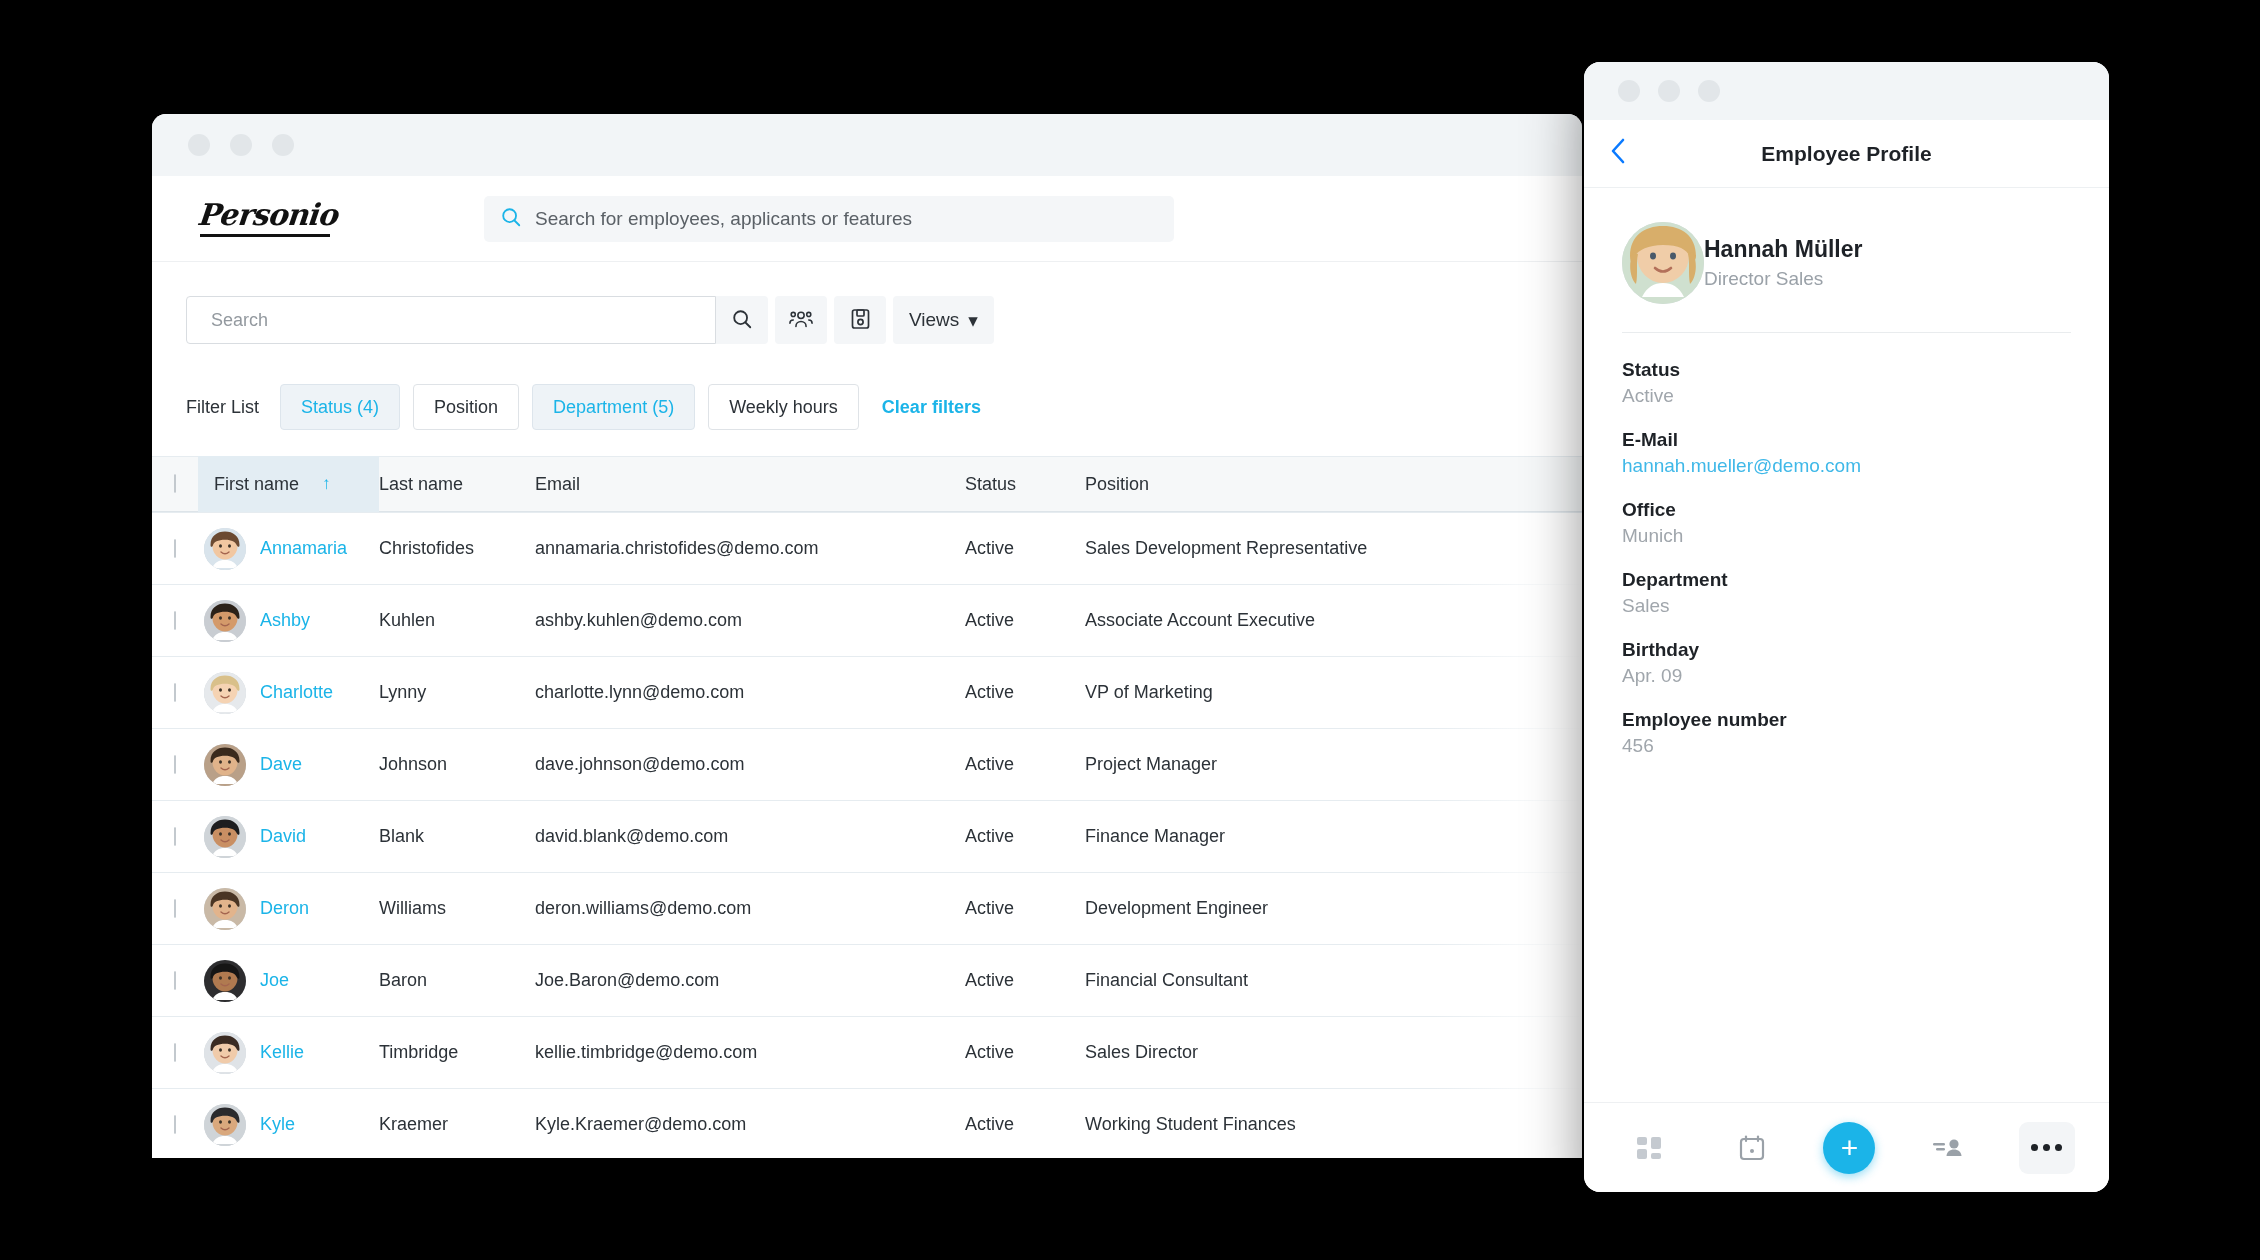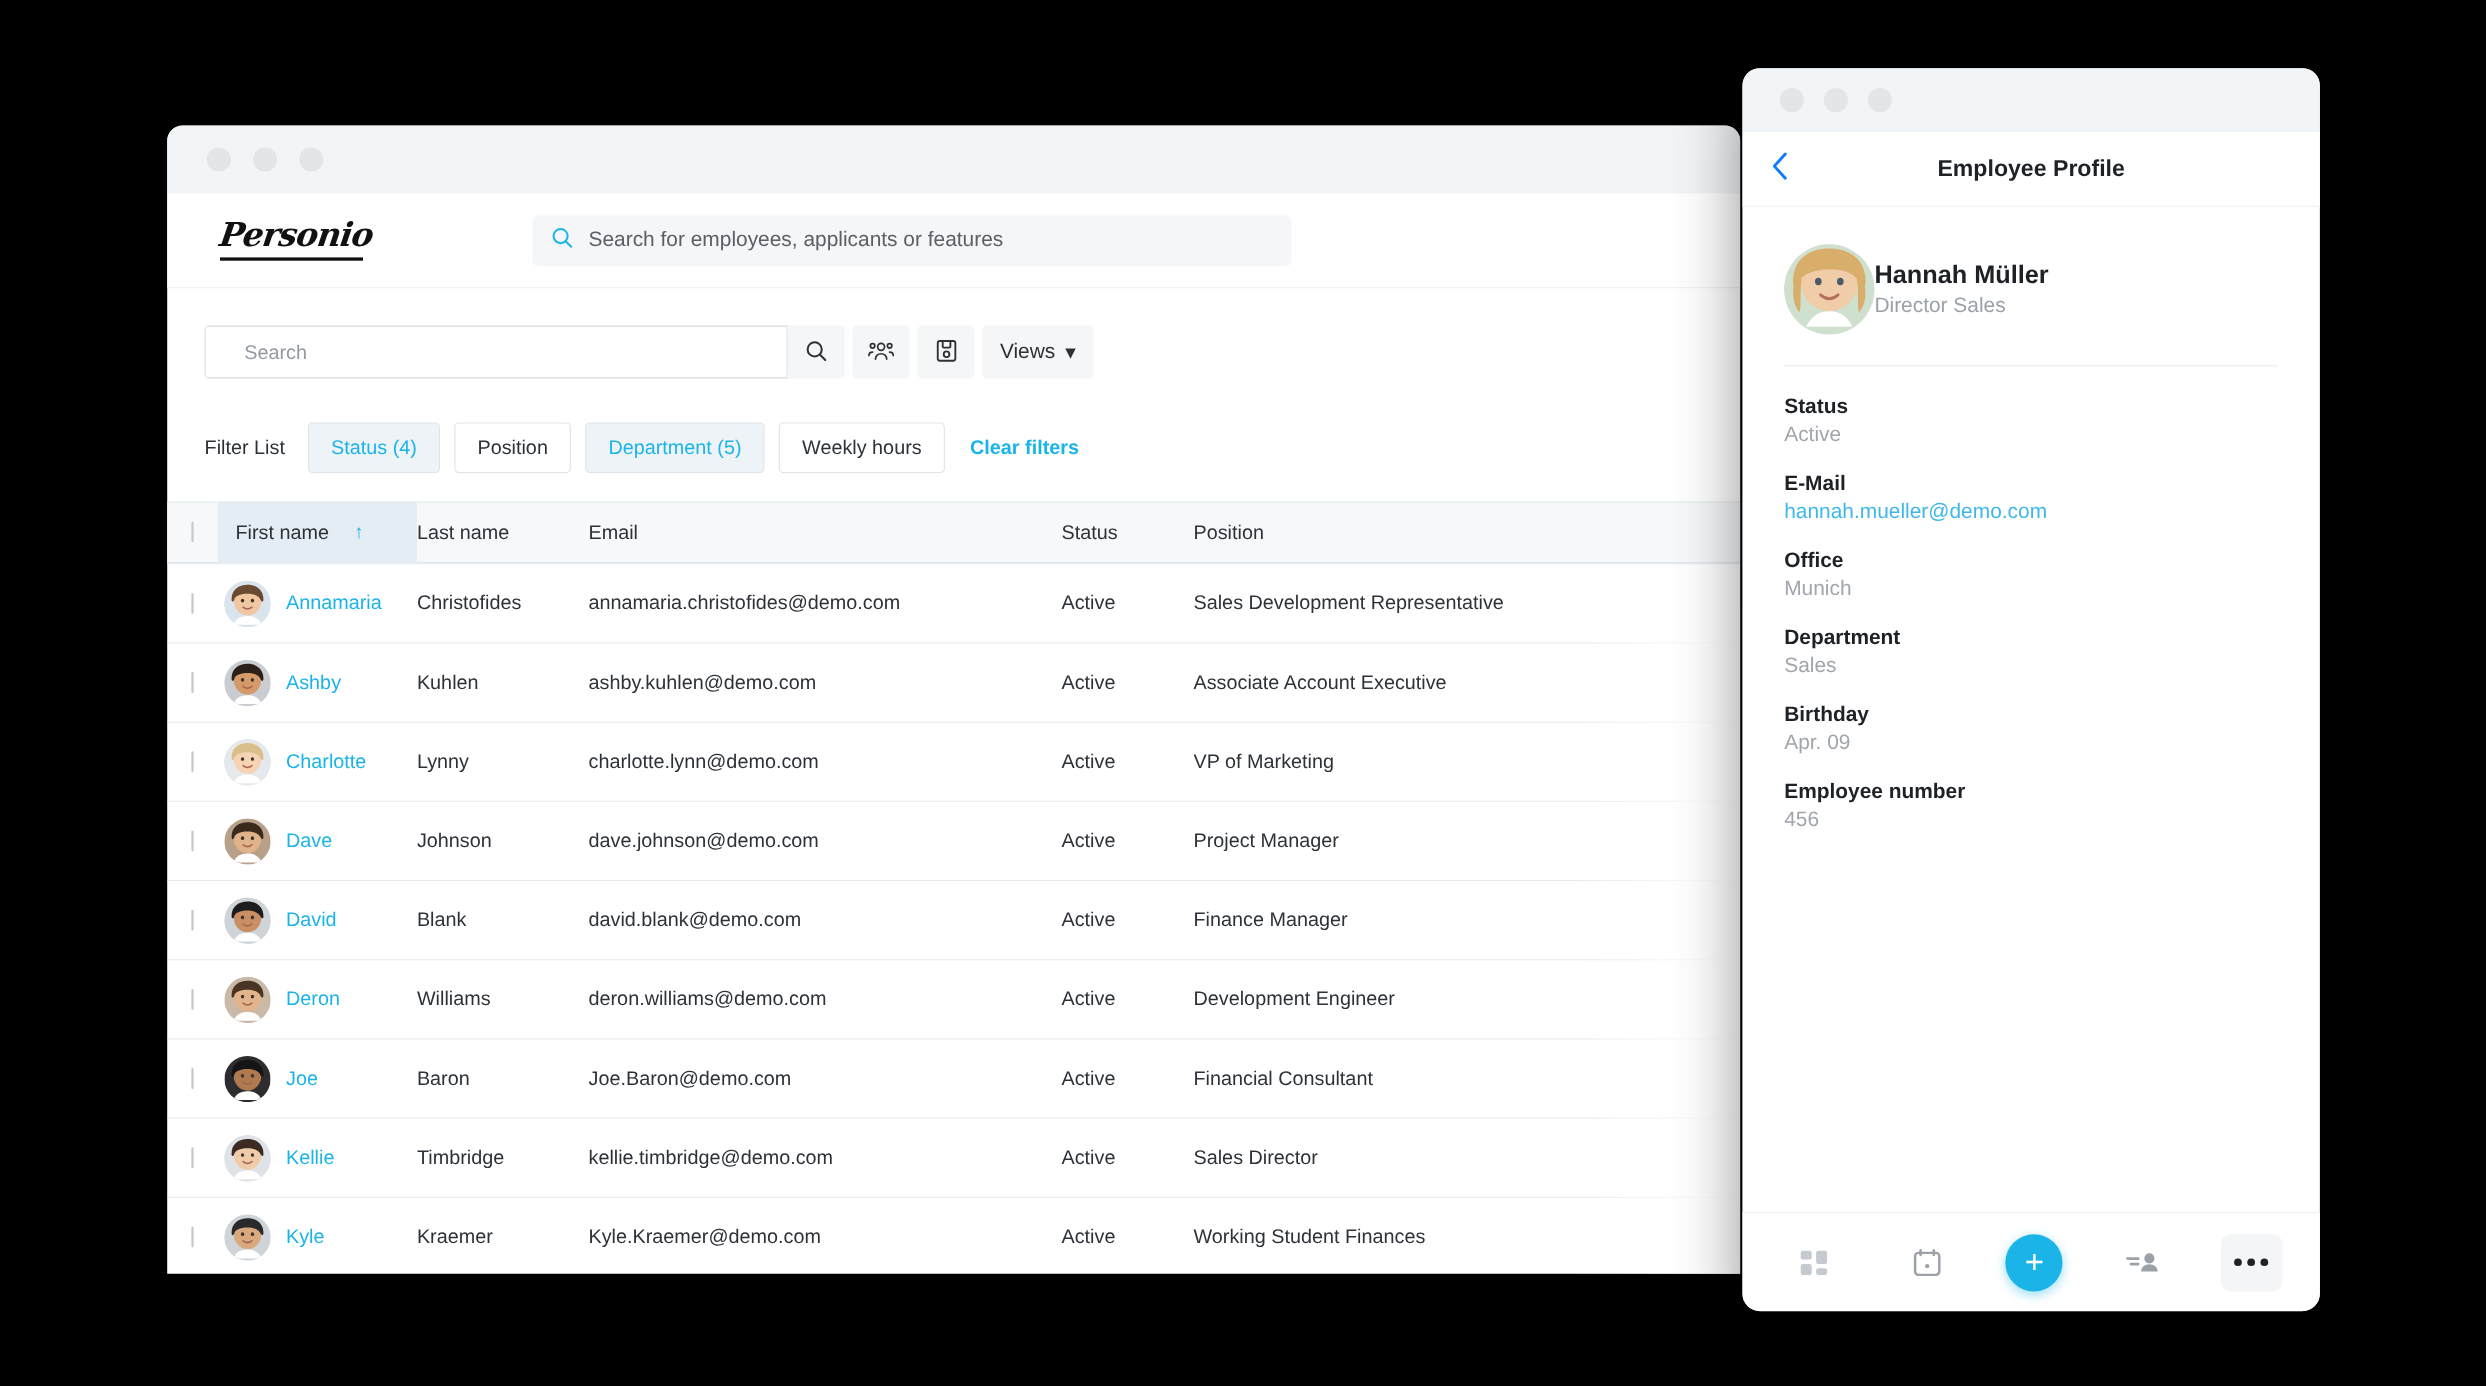--- a/index.html
+++ b/index.html
@@ -68,21 +68,21 @@
     padding: 34px 34px 0 34px;
     display: flex; align-items: center;
   }
   .search-input {
     width: 530px; height: 48px;
     border: 1px solid #d9dde1;
     border-radius: 4px 0 0 4px;
     background: #fff;
     font-size: 18px;
     color: #0c4a6e;
-    padding: 0 35px;
+    padding: 0 24px;
     outline: none;
     font-family: "Liberation Sans", sans-serif;
   }
   .search-input::placeholder { color: #93999f; }
   .tbtn {
     height: 48px; min-width: 52px;
     background: #f4f6f8;
     border: none;
     border-radius: 4px;
     margin-left: 7px;

